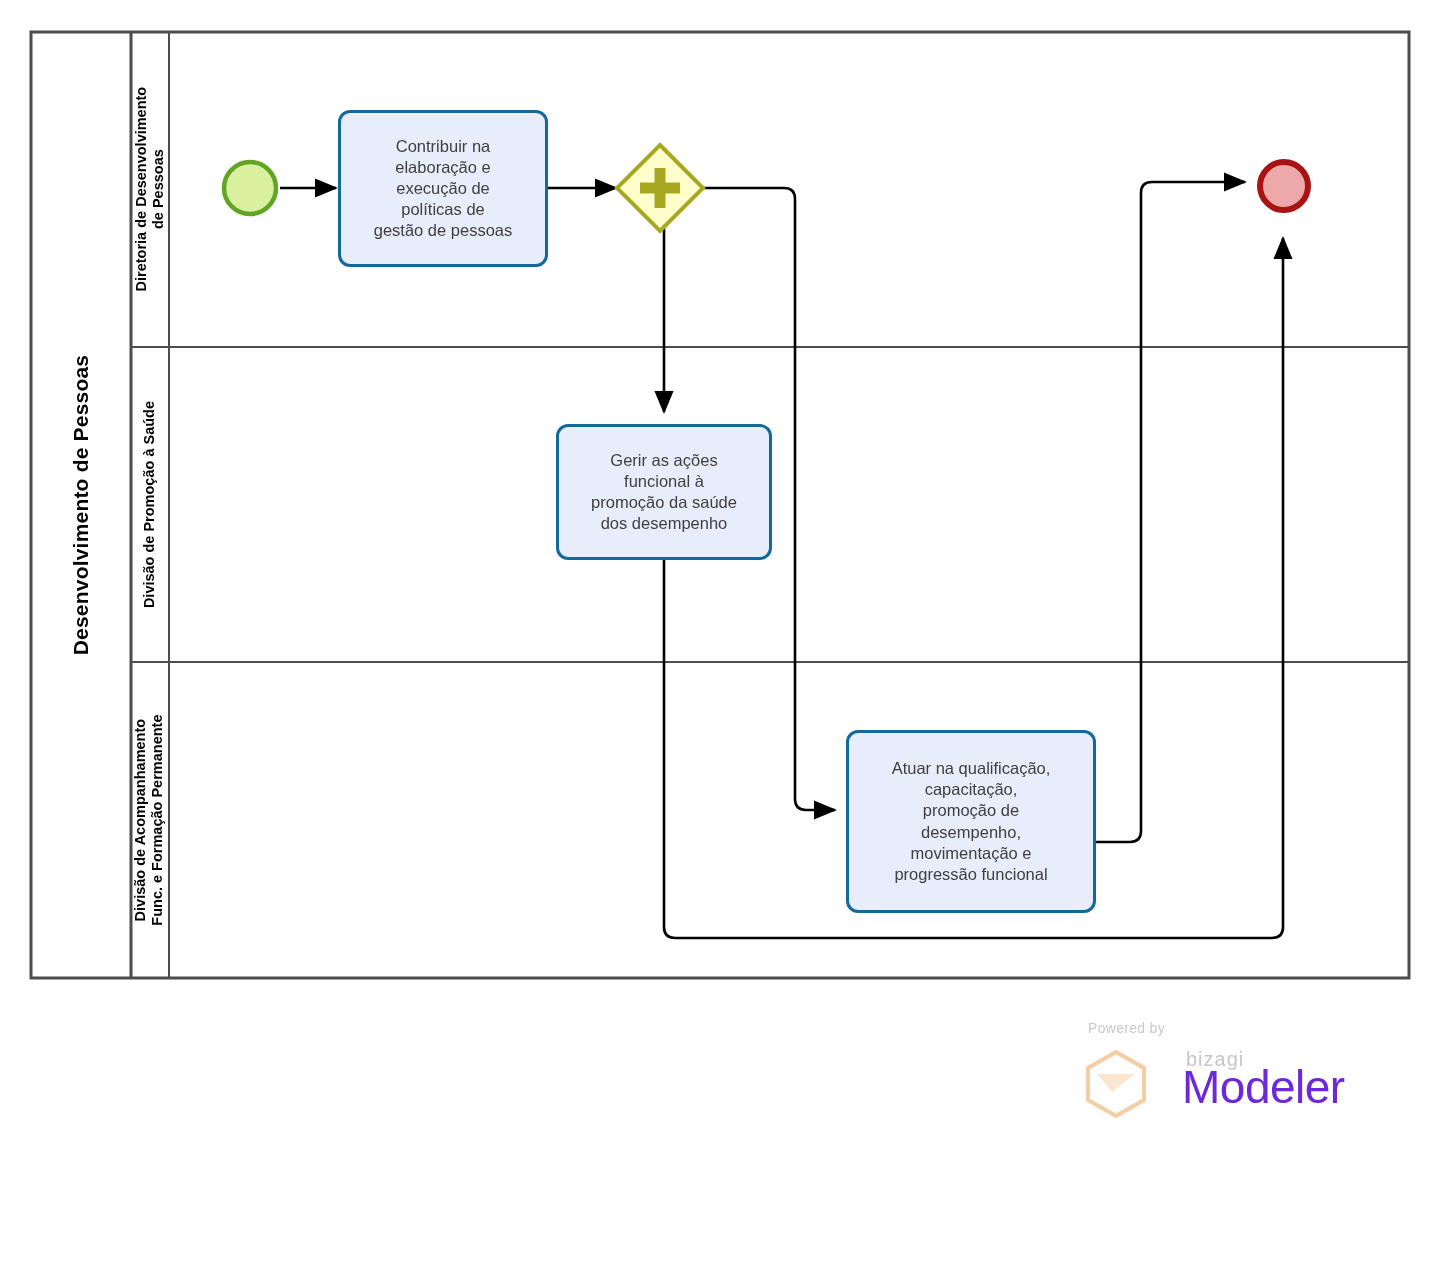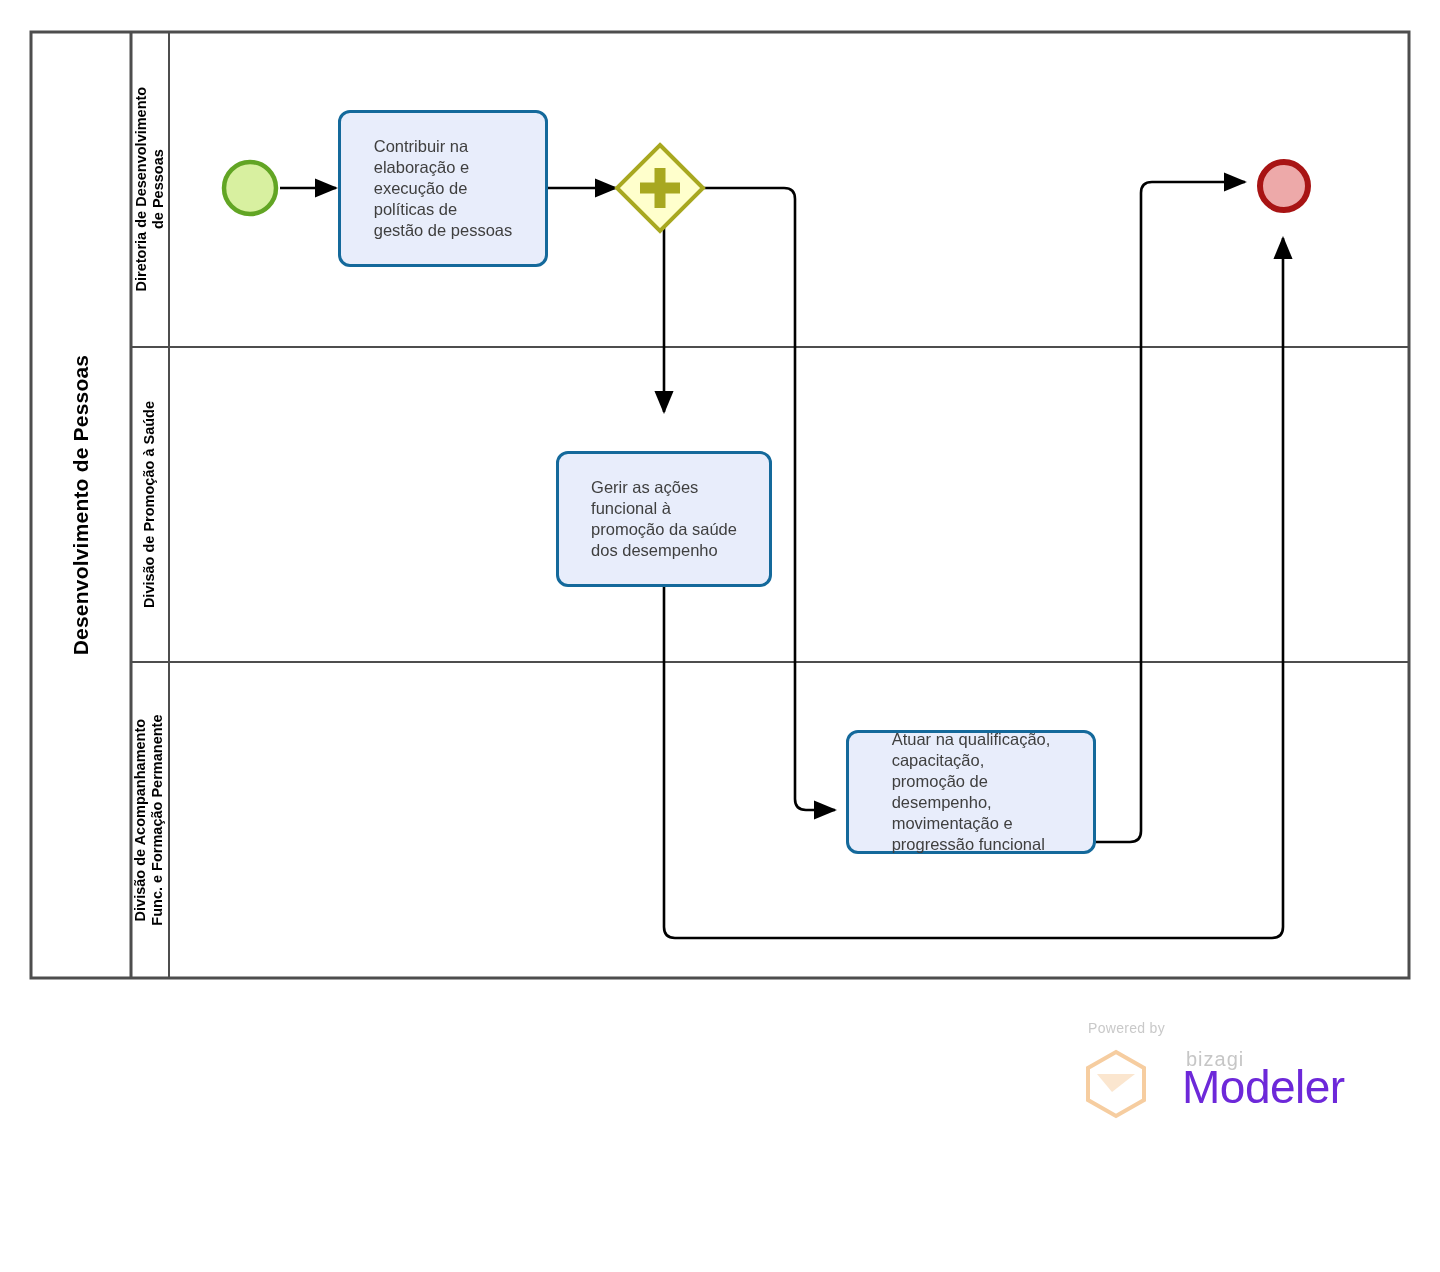--- a/index.html
+++ b/index.html
@@ -64,20 +64,21 @@
   
   .task {
     position: absolute;
     box-sizing: border-box;
     background: #e8edfb;
     border: 3px solid #14699b;
     border-radius: 12px;
     display: flex;
     align-items: center;
     justify-content: center;
+    text-align: center;
     color: #3f3f3f;
     font-size: 16.5px;
     line-height: 1.28;
     padding: 4px 6px;
   }
 
   
   #bizagi {
     position: absolute;
     left: 1080px;
@@ -195,30 +196,30 @@
   <div class="task" style="left:338px; top:110px; width:210px; height:157px;">
     <div>
       <div>Contribuir na</div>
       <div>elaboração e</div>
       <div>execução de</div>
       <div>políticas de</div>
       <div>gestão de pessoas</div>
     </div>
   </div>
 
-  <div class="task" style="left:556px; top:424px; width:216px; height:136px;margin-top:27px;">
+  <div class="task" style="left:556px; top:424px; width:216px; height:136px;">
     <div>
       <div>Gerir as ações</div>
       <div>funcional à</div>
       <div>promoção da saúde</div>
       <div>dos desempenho</div>
     </div>
   </div>
 
-  <div class="task" style="left:846px; top:730px; width:250px; height:124px;">
+  <div class="task" style="left:846px; top:730px; width:250px; height:183px;">
     <div>
       <div>Atuar na qualificação,</div>
       <div>capacitação,</div>
       <div>promoção de</div>
       <div>desempenho,</div>
       <div>movimentação e</div>
       <div>progressão funcional</div>
     </div>
   </div>
 

